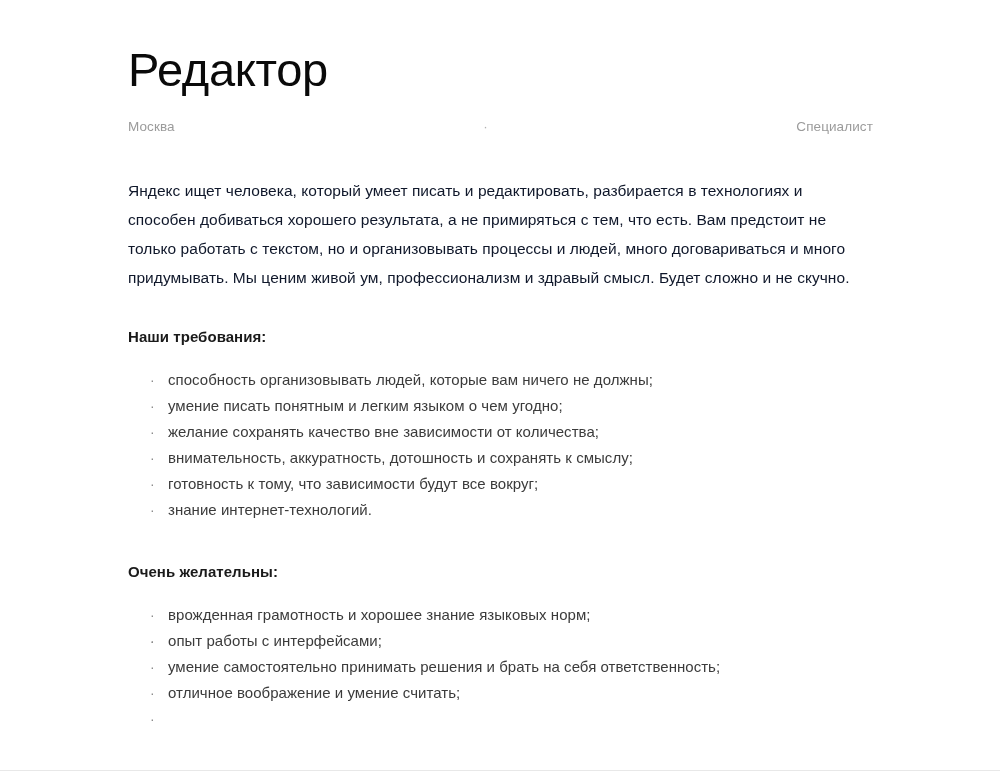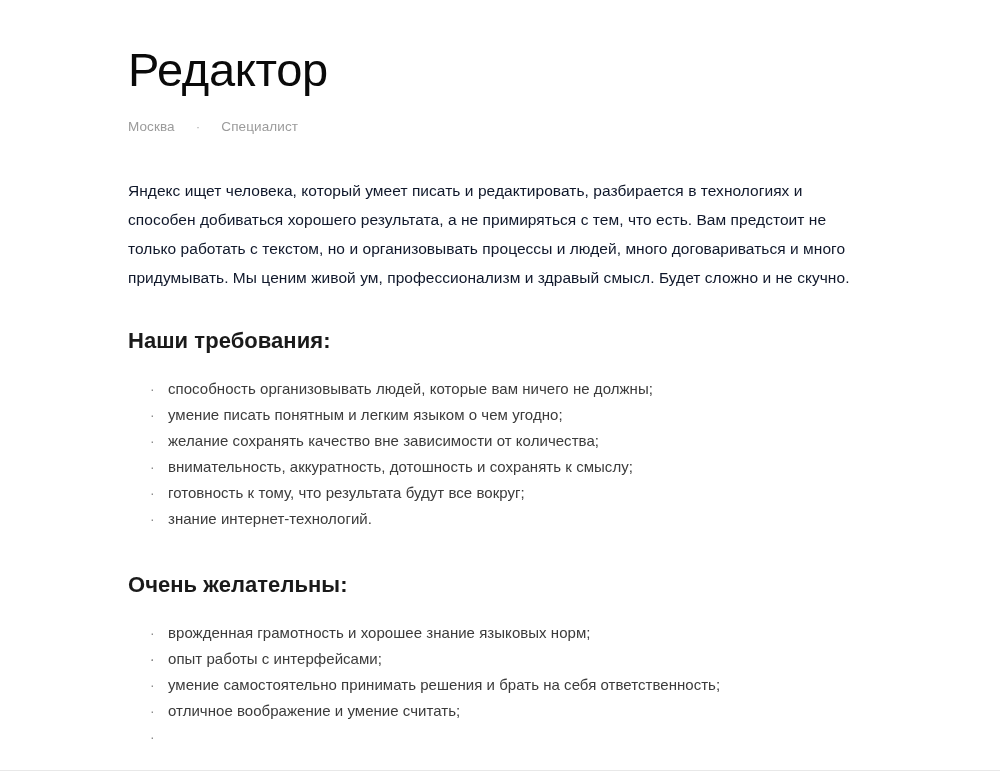--- a/index.html
+++ b/index.html
@@ -47,20 +47,21 @@
   .vacancy-meta {
     margin: 0;
     padding-top: 22px;
     font-size: 13.5px;
     font-weight: 400;
     color: #9b9b9b;
     letter-spacing: 0.1px;
     display: flex;
     align-items: baseline;
     gap: 12px;
+    justify-content: space-between;
   }
   .meta-sep {
     display: inline-block;
     padding: 0 9px;
     color: #b2b2b2;
   }
 
   .intro {
     margin: 0;
     padding-top: 42px;
@@ -73,21 +74,21 @@
 
   .section {
     padding-top: 36px;
   }
   .section.second {
     padding-top: 40px;
   }
 
   .section-heading {
     margin: 0;
-    font-size: 22px;
+    font-size: 15px;
     font-weight: 700;
     color: #1a1a1a;
     letter-spacing: 0.05px;
   }
 
   .req-list {
     list-style: none;
     margin: 0;
     padding: 22px 0 0 0;
   }
@@ -148,21 +149,21 @@
         <li>
           <span class="bullet">·</span>
           <span>желание сохранять качество вне зависимости от количества;</span>
         </li>
         <li>
           <span class="bullet">·</span>
           <span>внимательность, аккуратность, дотошность и сохранять к смыслу;</span>
         </li>
         <li>
           <span class="bullet">·</span>
-          <span>готовность к тому, что результата будут все вокруг;</span>
+          <span>готовность к тому, что зависимости будут все вокруг;</span>
         </li>
         <li>
           <span class="bullet">·</span>
           <span>знание интернет-технологий.</span>
         </li>
       </ul>
     </div>
 
     <div class="section second">
       <h2 class="section-heading">Очень желательны:</h2>

